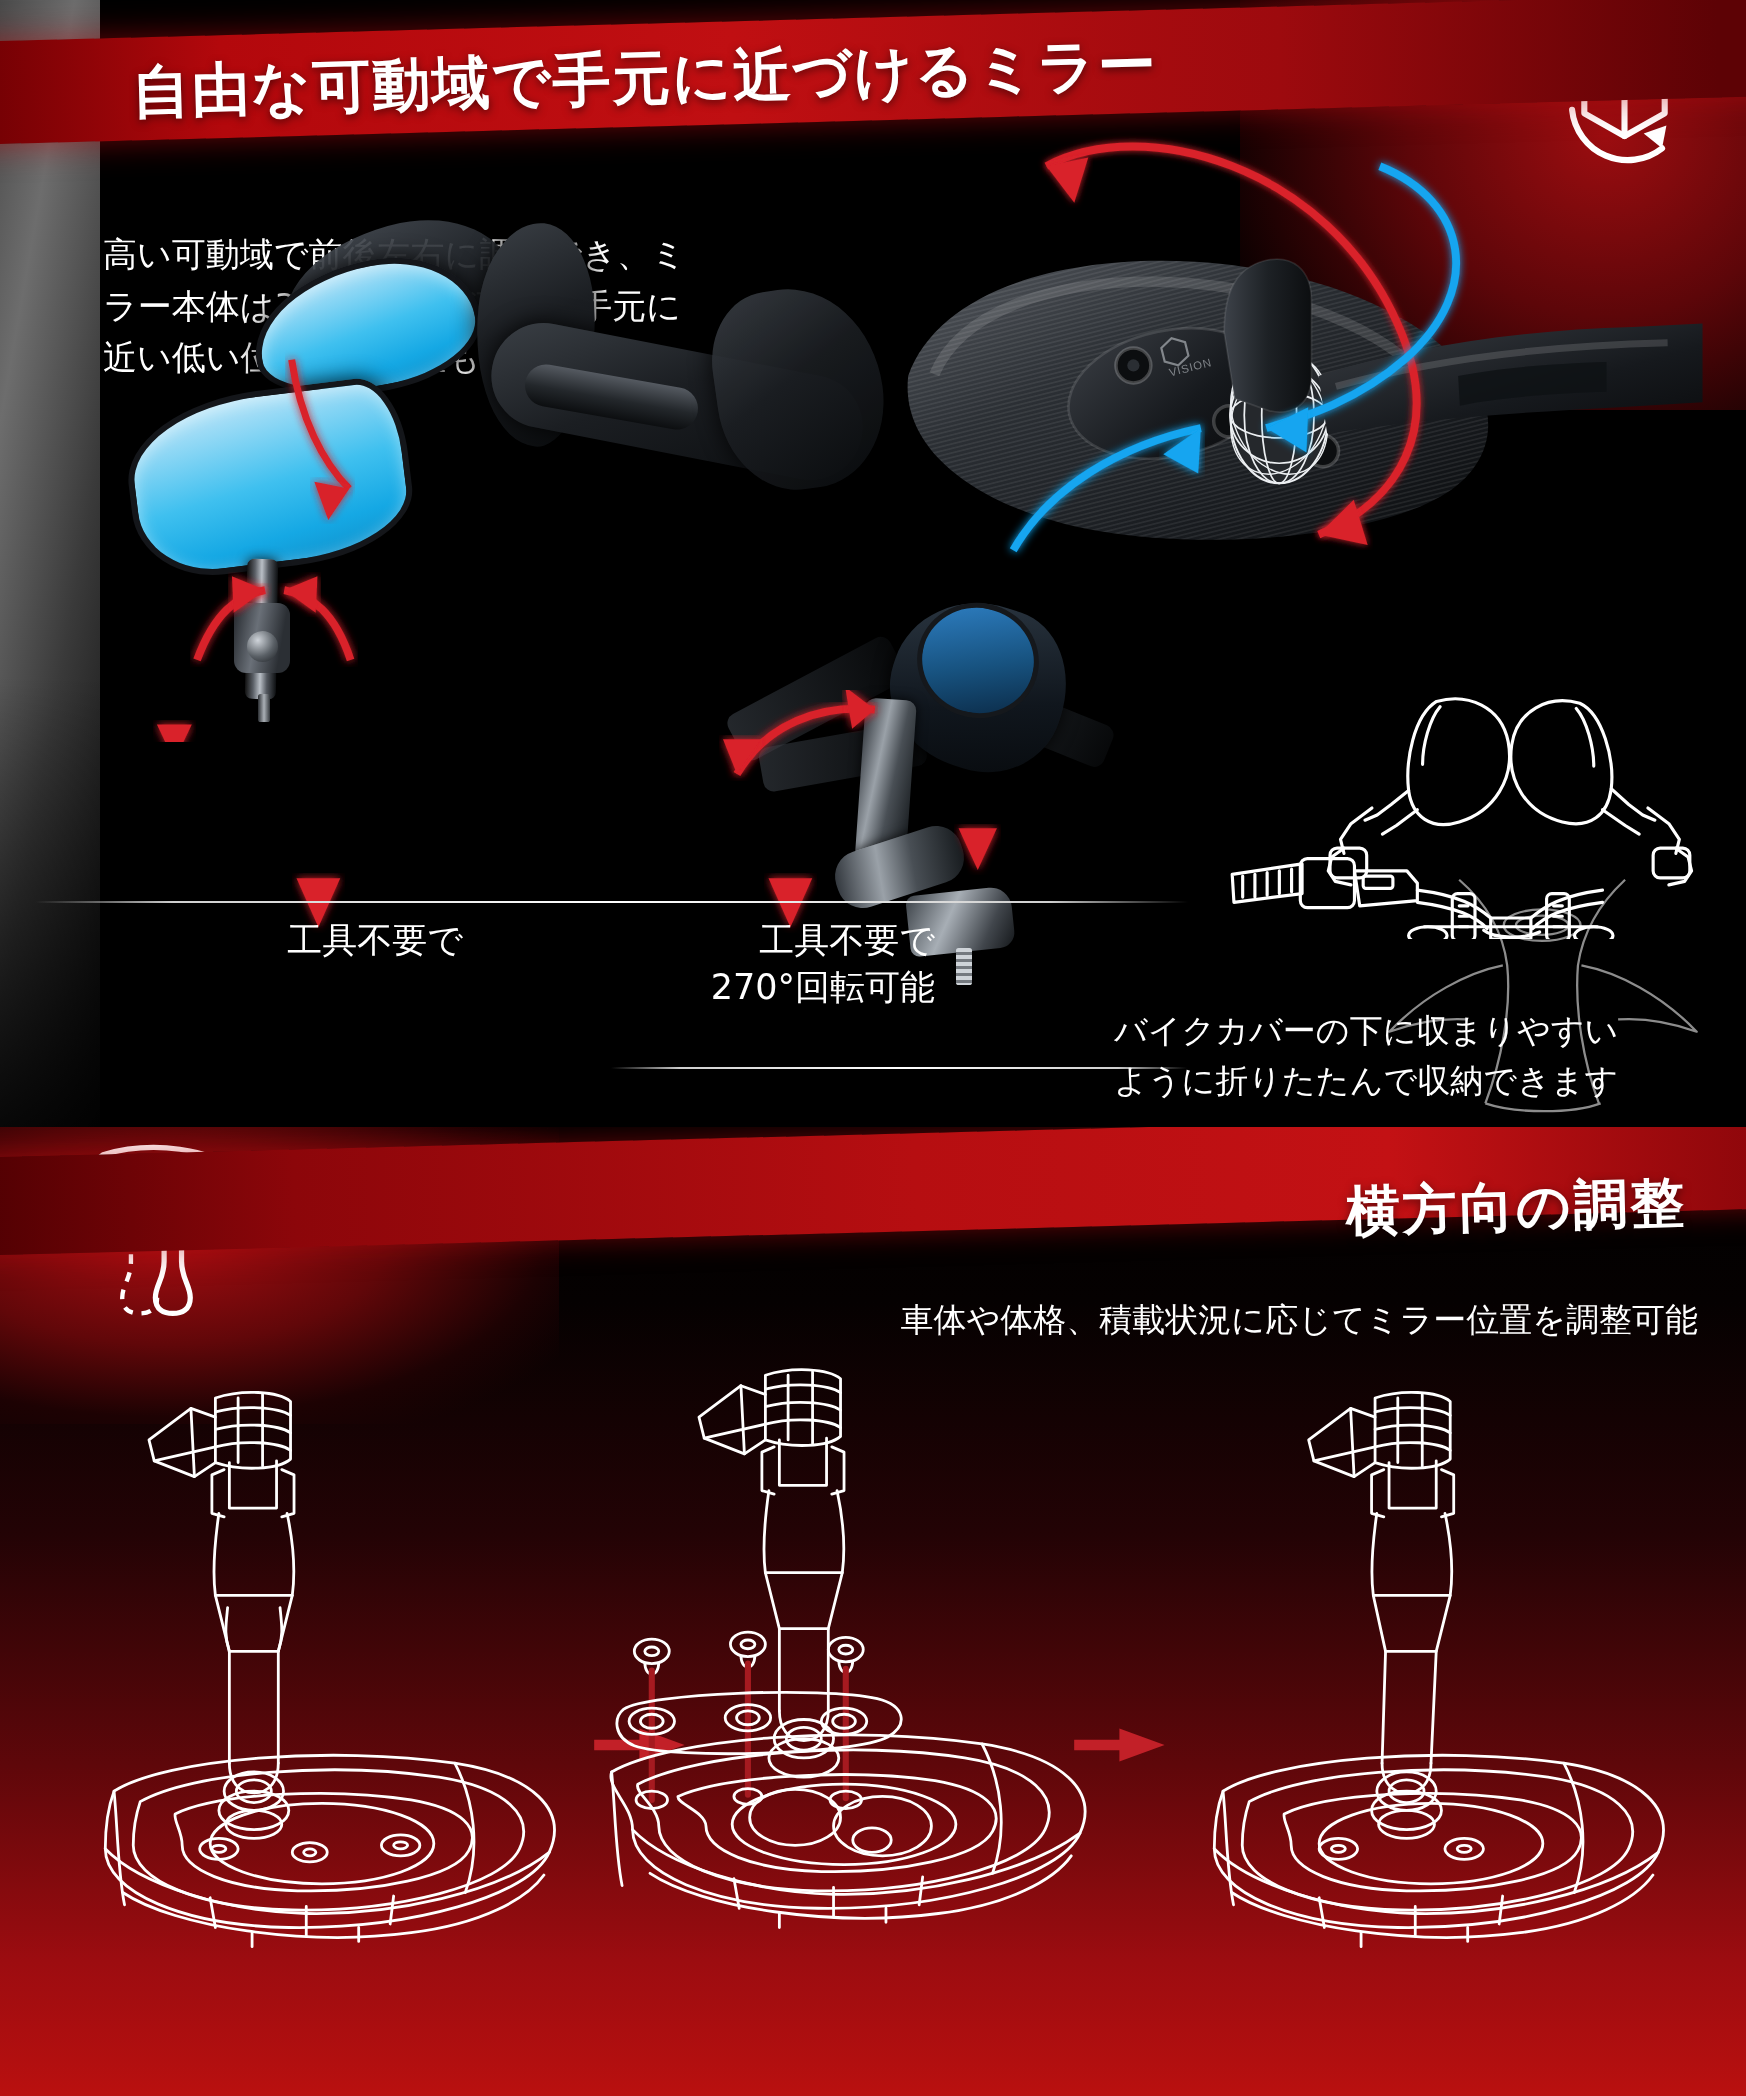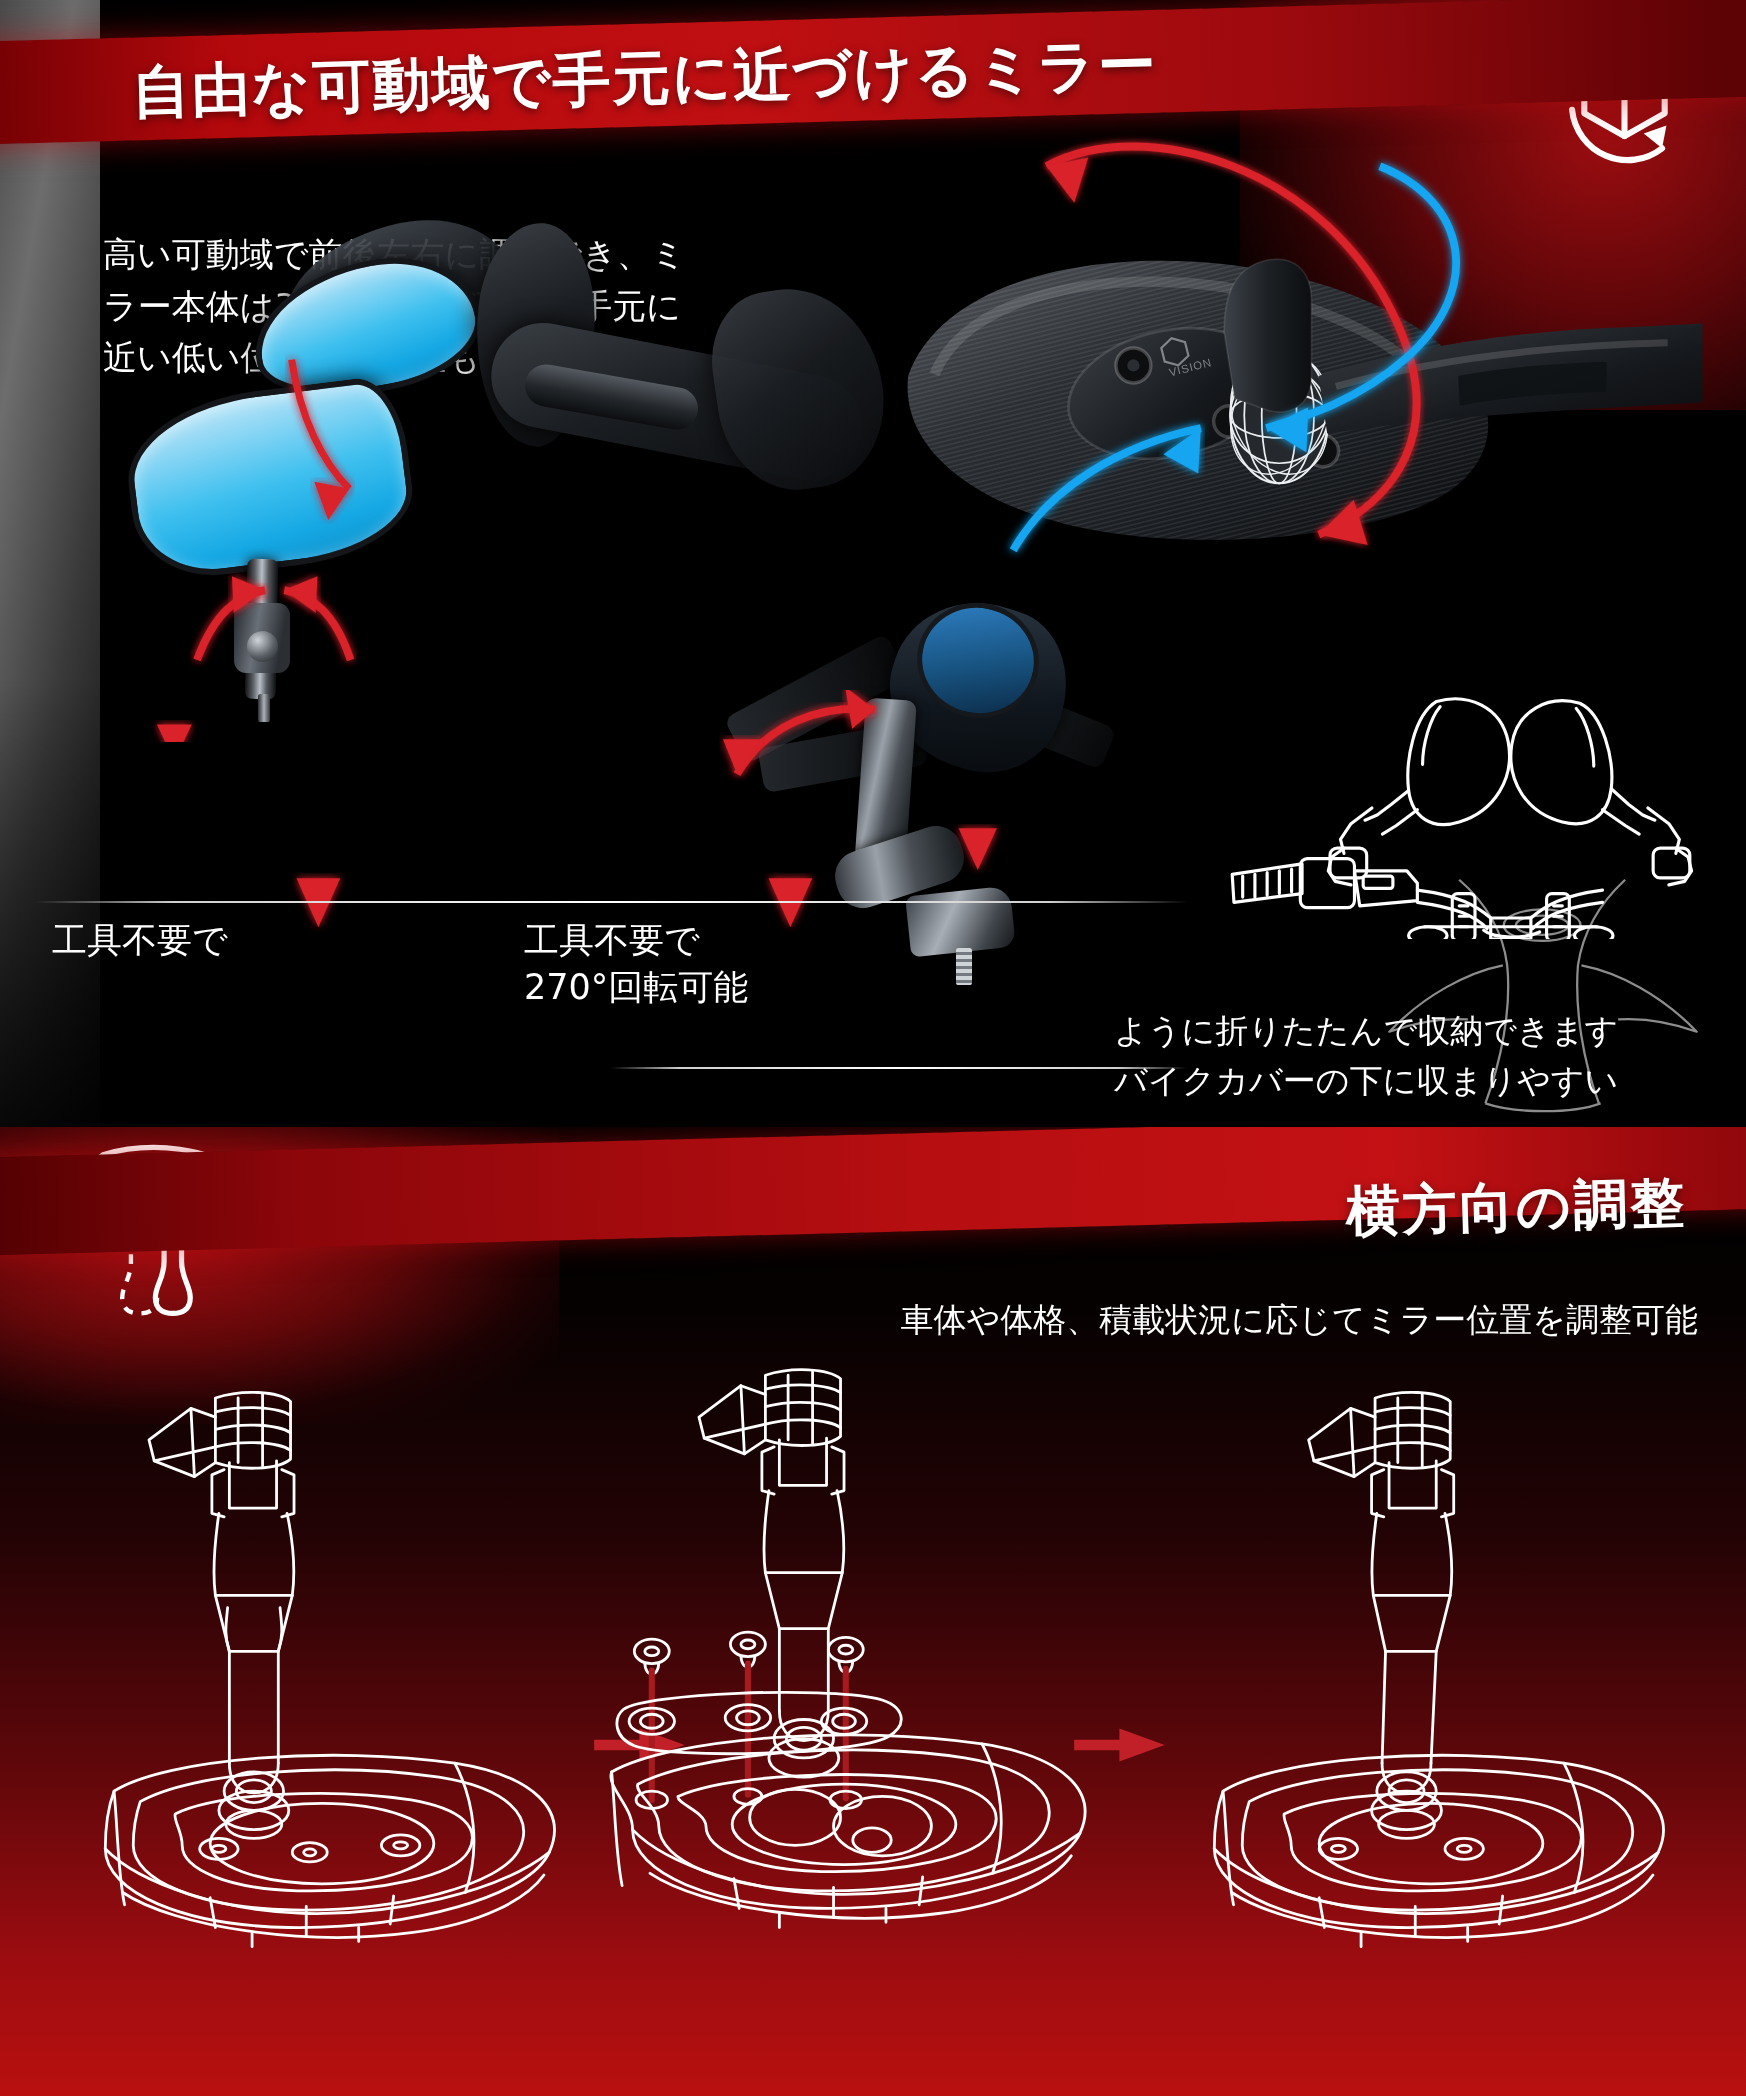--- a/index.html
+++ b/index.html
@@ -116,21 +116,21 @@
   .ghost-arm { position:absolute; background:linear-gradient(100deg,#3c4249,#1a1e22 70%,#0b0d0f);
     border-radius:10.5px; opacity:.6; }
   .ghost1 { left:725px; top:673px; width:183px; height:51px; transform:rotate(-28deg); }
   .ghost2 { left:760px; top:734px; width:166px; height:45px; transform:rotate(-10deg); }
   .ghost3 { left:961px; top:699px; width:153px; height:44px; transform:rotate(22deg); }
 
   
   .hairline { position:absolute; height:1.7px; background:linear-gradient(90deg,rgba(255,255,255,0) 0%,#cfcfcf 12%,#fff 50%,#cfcfcf 88%,rgba(255,255,255,0) 100%); }
 
   .cap {
-    position:absolute; font-size:35px; line-height:1.35; font-weight:500; text-align:left;
+    position:absolute; font-size:35px; line-height:1.35; font-weight:500; text-align:right;
     font-family:"DejaVu Sans","Liberation Sans",sans-serif; color:#fff;
   }
 
   
   .pill {
     position:absolute; left:1122px; top:910px; padding:8.7px 30px;
     border:2.6px solid #fff; border-radius:37px; font-size:35px; letter-spacing:0.9px;
     font-family:"DejaVu Sans","Liberation Sans",sans-serif;
   }
   .fold-text {
@@ -433,22 +433,22 @@
         <path d="M300 2 C272 28 252 60 246 100 C242 150 252 210 270 258"></path>
         <ellipse cx="205" cy="54" rx="44" ry="18"></ellipse>
         <ellipse cx="205" cy="54" rx="30" ry="11"></ellipse>
         <path d="M160 100 C120 108 70 134 30 176 C58 166 90 160 120 162"></path>
         <path d="M250 100 C292 108 342 134 382 176 C354 166 322 160 292 162"></path>
         <path d="M140 258 C175 270 240 270 272 258"></path>
       </g>
     </svg>
 
     <div class="fold-text">
+      <div>バイクカバーの下に収まりやすい</div>
       <div>ように折りたたんで収納できます</div>
-      <div>バイクカバーの下に収まりやすい</div>
     </div>
   </div>
 
   <div class="sec2">
     <div class="sec2-topglow"></div>
 
     <div class="mini-icon">
       <svg viewBox="0 0 230 235" width="201" height="205">
         <g fill="none" stroke="#fff" stroke-width="6" stroke-linejoin="round" stroke-linecap="round">
           <path d="M56 18 C110 2 186 10 208 40 C226 64 212 86 160 94 C112 100 66 92 52 72 C40 54 42 26 56 18 Z"></path>

